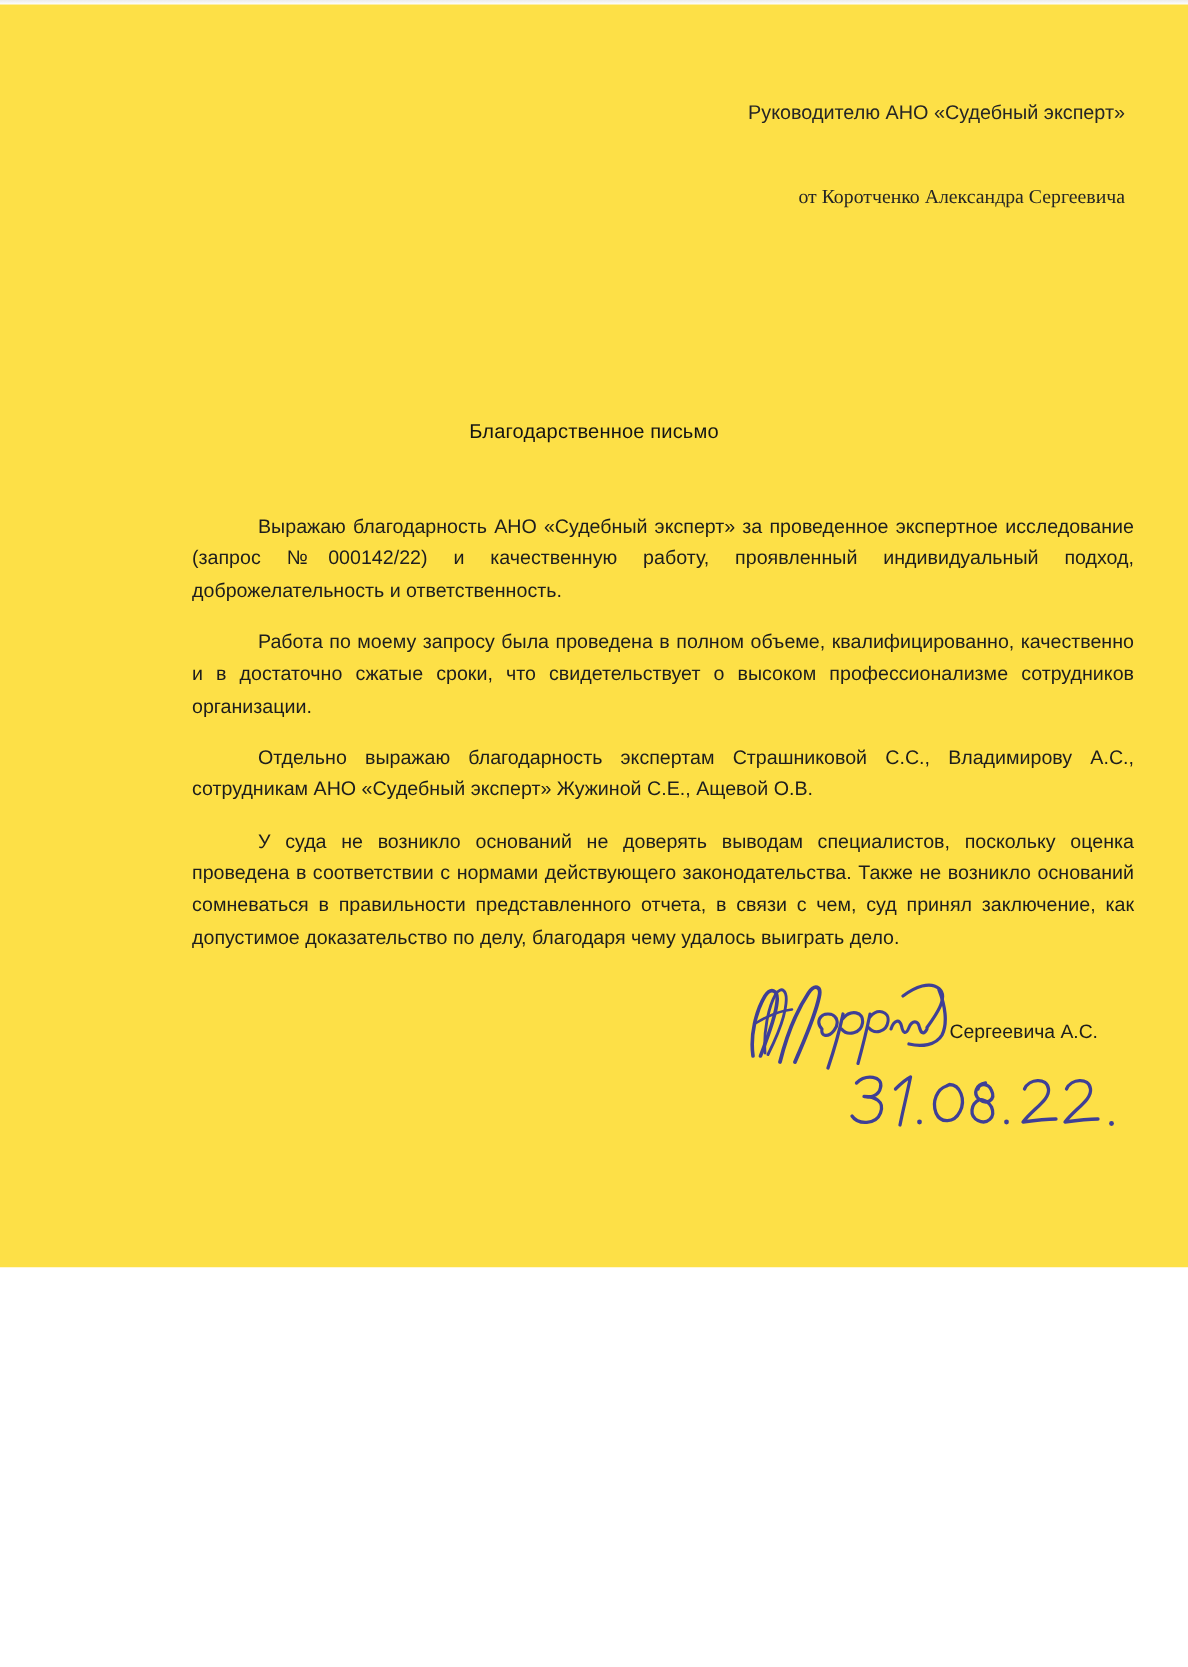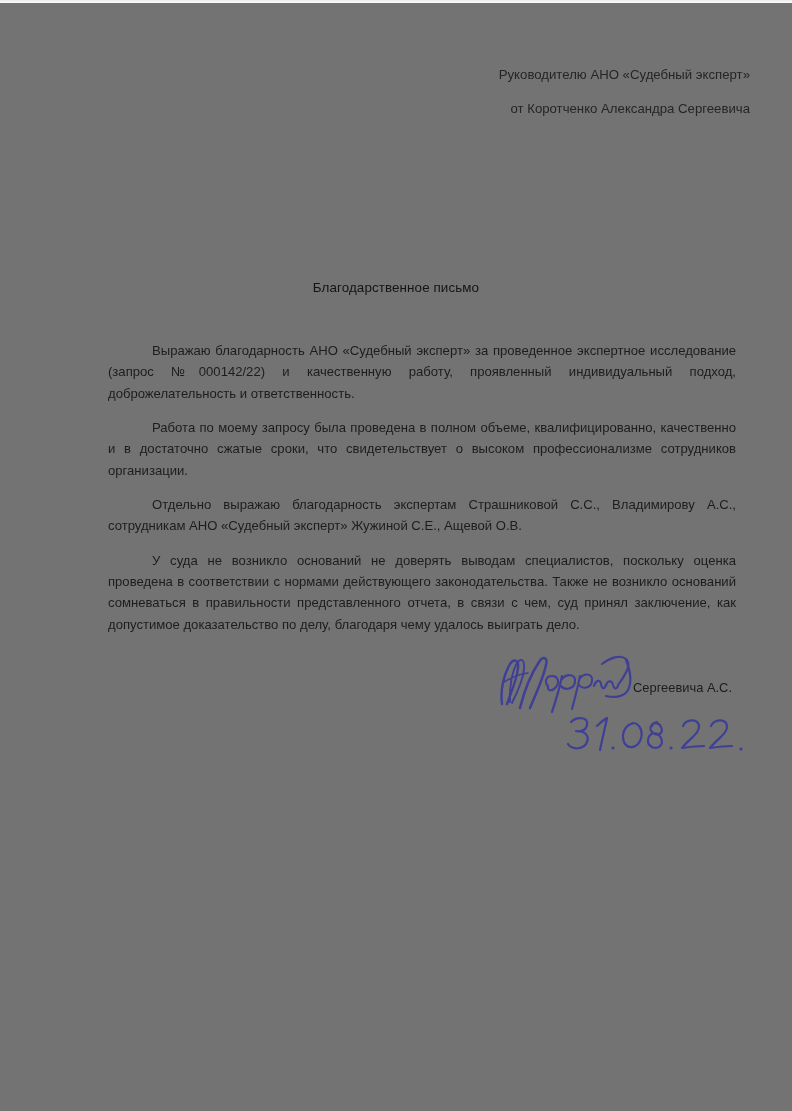--- a/index.html
+++ b/index.html
@@ -8,23 +8,23 @@
     padding: 0;
     background: #ffffff;
   }
   body {
     font-family: "Liberation Sans", "DejaVu Sans", sans-serif;
     color: #1a1a1a;
   }
   .page {
     position: relative;
     width: 792px;
-    height: 1111px;
+    height: 845px;
     margin: 0 auto;
-    background: #737373;
+    background: #fde047;
     overflow: hidden;
   }
   
   .scan-edge-top {
     position: absolute;
     top: 0;
     left: 0;
     width: 792px;
     height: 3px;
     background: linear-gradient(to bottom, #ebebeb, #fefefe);
@@ -34,39 +34,39 @@
     position: absolute;
     left: 400px;
     top: 66px;
     width: 350px;
     text-align: right;
     font-size: 13.2px;
     line-height: 1.35;
     color: #252525;
   }
   .addressee-line-1 { margin: 0; }
-  .addressee-line-2 { margin: 16px 0 0 0; }
+  .addressee-line-2 { margin: 38px 0 0 0; font-family: Liberation Serif, serif; }
 
   
   .doc-title {
     position: absolute;
     left: 0;
     top: 280px;
     width: 792px;
     text-align: center;
     font-size: 13.4px;
     font-weight: normal;
     color: #141414;
     letter-spacing: 0.1px;
   }
 
   
   .body-text {
     position: absolute;
-    left: 108px;
+    left: 128px;
     top: 340px;
     width: 628px;
   }
   .body-par {
     margin: 0 0 13px 0;
     font-size: 13.1px;
     line-height: 1.63;
     text-align: justify;
     text-indent: 44px;
     color: #1d1d1d;

